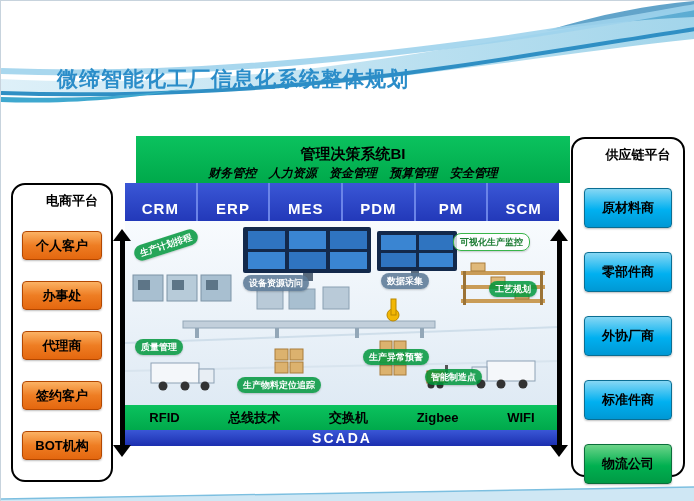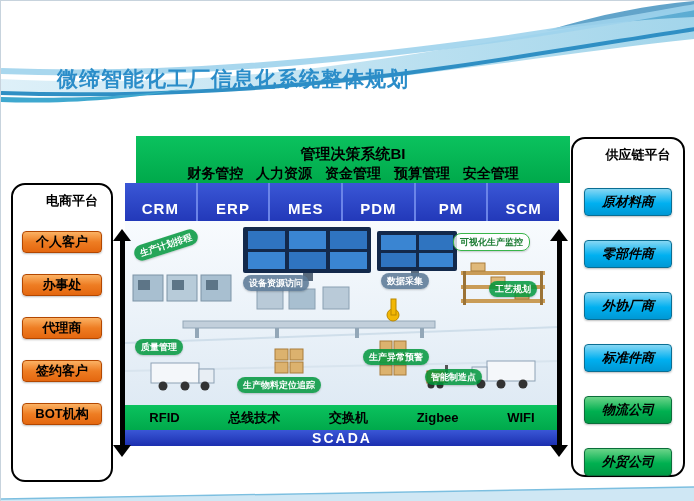--- a/index.html
+++ b/index.html
@@ -18,46 +18,46 @@
   }
   
   .panel{
     position:absolute;background:#ffffff;border:2px solid #000;
     border-radius:14px;box-sizing:border-box;text-align:center;
   }
   .left-panel{left:10px;top:182px;width:102px;height:299px;}
   .right-panel{left:570px;top:136px;width:114px;height:340px;}
   .panel-label{font-size:13px;font-weight:700;color:#000;padding-top:7px;padding-left:20px;}
   .box{
-    height:22px;margin:21px 9px 0;border-radius:4px;box-sizing:border-box;
+    height:29px;margin:21px 9px 0;border-radius:4px;box-sizing:border-box;
     display:flex;align-items:center;justify-content:center;
     font-size:13px;font-weight:700;color:#000;
     box-shadow:0 1px 2px rgba(0,0,0,.25);
   }
   .box.orange{
     background:linear-gradient(180deg,#fbb264 0%,#ee7d23 50%,#e4670f 100%);
     border:1px solid #b34700;
   }
-  .right-panel .box{height:28px;margin:24px 11px 16px;font-style:italic;}
+  .right-panel .box{height:40px;margin:24px 11px 16px;}
   .box.cyan{
     background:linear-gradient(180deg,#86d7f4 0%,#00b0f0 55%,#0098d4 100%);
     border:1px solid #0a6e93;
   }
   .box.green{
     background:linear-gradient(180deg,#6cd489 0%,#00b050 55%,#009a45 100%);
     border:1px solid #0a6e3a;
   }
   
   .bi-bar{
     position:absolute;left:124px;top:135px;width:434px;height:47px;
     background:linear-gradient(180deg,#0bc25e,#00a94b);
     display:flex;flex-direction:column;align-items:center;justify-content:flex-end;margin-left:11px;
   }
   .bi-title{font-size:15px;font-weight:700;color:#000;line-height:20px;}
-  .bi-modules{font-size:14px;font-weight:700;color:#000;line-height:19px;word-spacing:9px;}
+  .bi-modules{font-size:12px;font-weight:700;color:#000;line-height:19px;word-spacing:9px;font-style:italic;}
   .systems-bar{
     position:absolute;left:124px;top:182px;width:434px;height:50px;
     background:linear-gradient(180deg,#3a57d6,#1b2fb0);
     display:flex;
   }
   .sys-cell{
     flex:1;display:flex;align-items:center;justify-content:center;
     color:#ffffff;font-size:15px;font-weight:700;letter-spacing:1px;
     border-right:2px solid #6b84e8;
   }

